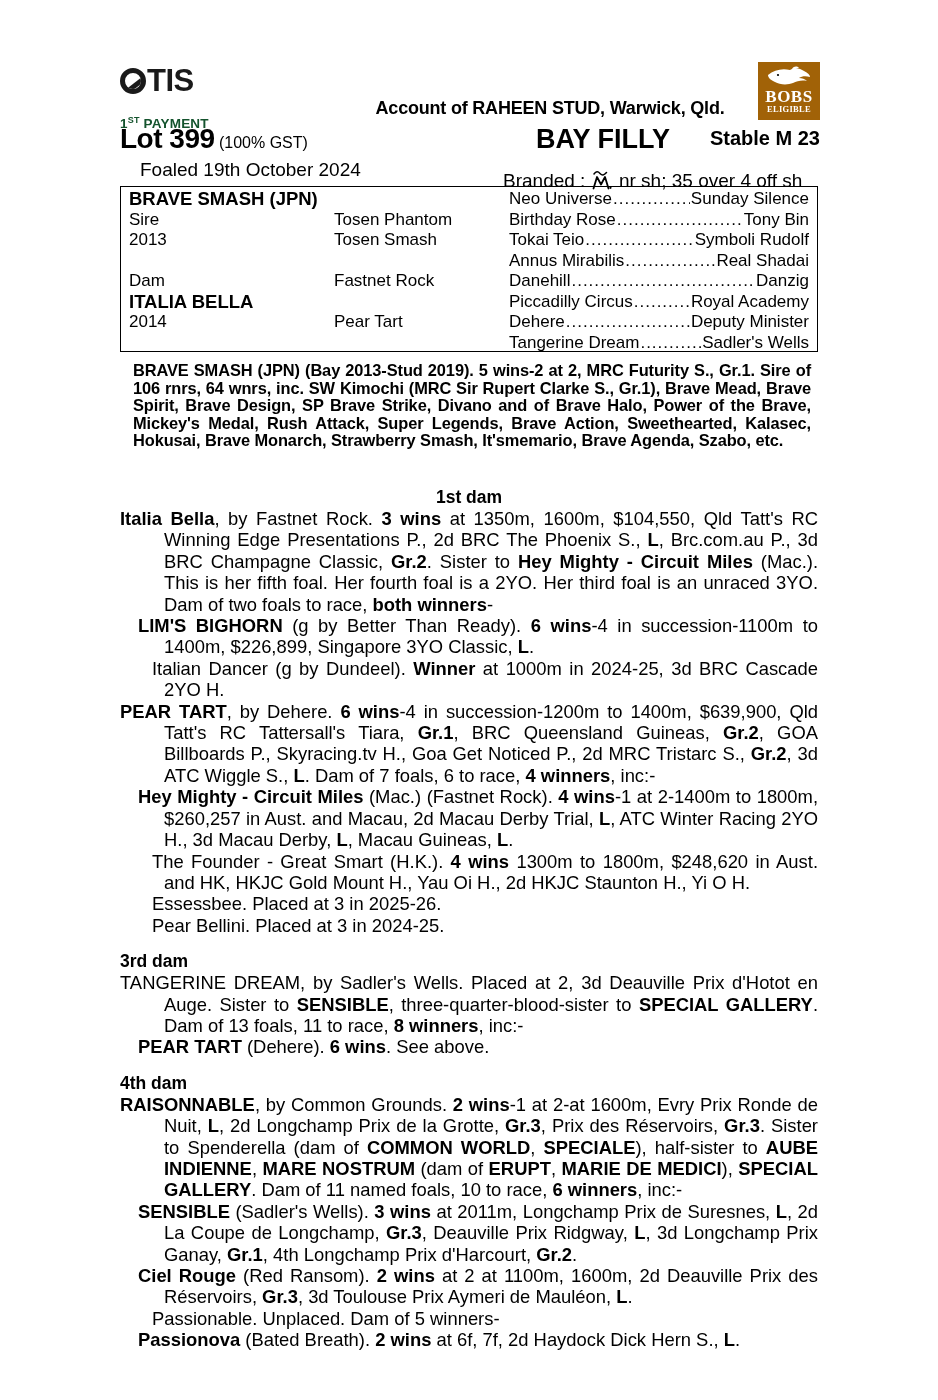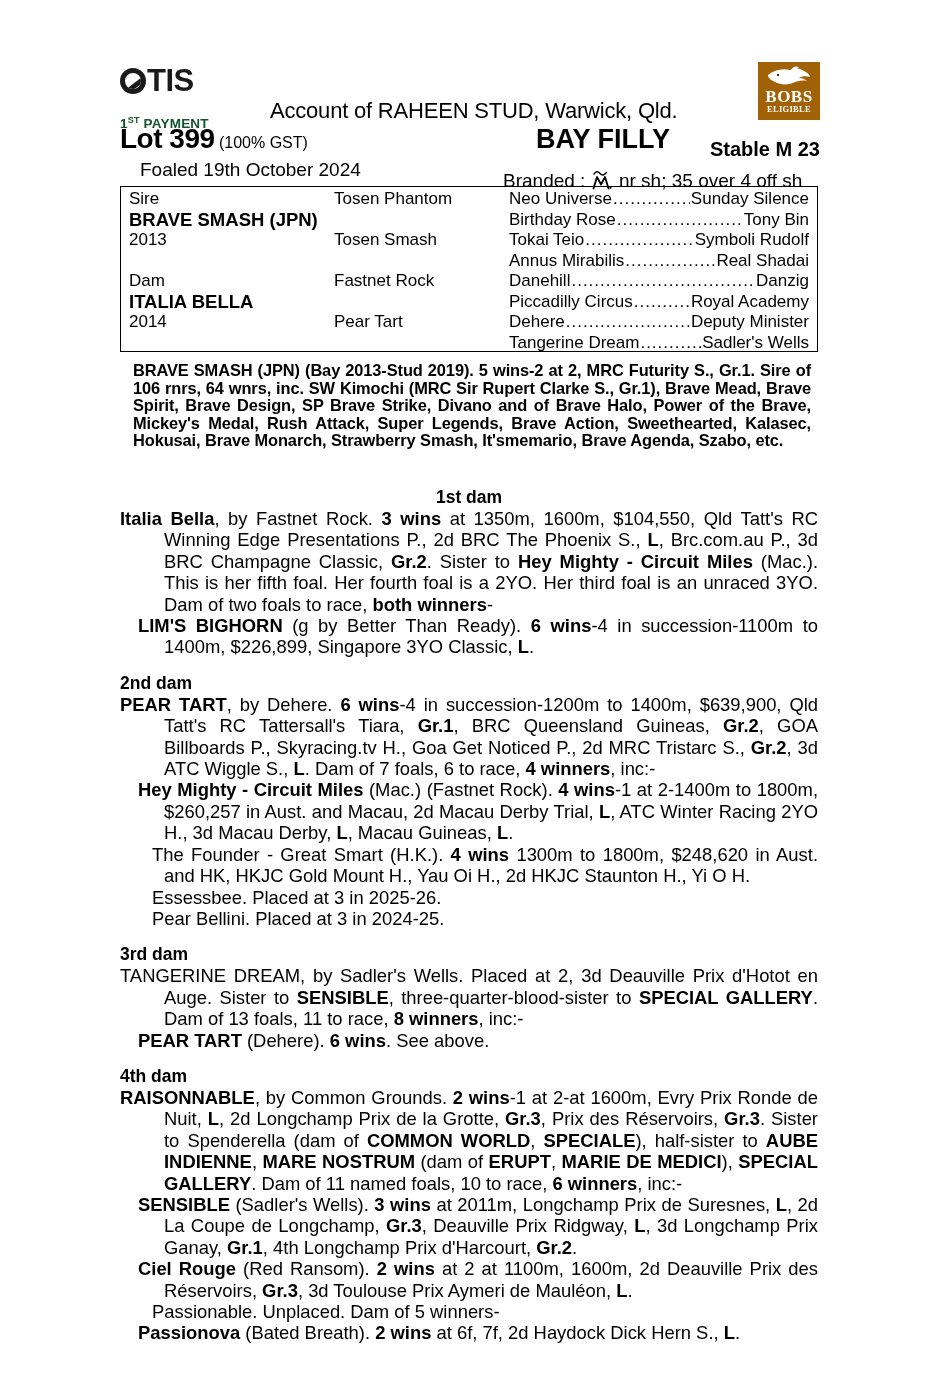--- a/index.html
+++ b/index.html
@@ -84,23 +84,23 @@
     font-size: 9px;
     vertical-align: top;
     line-height: 1;
   }
 
   .account-line {
     position: absolute;
     left: 150px;
     top: 38px;
     width: 560px;
-    text-align: left;
-    font-weight: normal;
-    font-size: 22px;
+    text-align: center;
+    font-weight: bold;
+    font-size: 18px;
     font-stretch: condensed;
     letter-spacing: -0.2px;
     white-space: nowrap;
   }
 
   .bobs {
     position: absolute;
     left: 638px;
     top: 2px;
     width: 62px;
@@ -160,21 +160,21 @@
     width: 400px;
     text-align: right;
     font-weight: bold;
     font-size: 27px;
     letter-spacing: 0px;
     white-space: nowrap;
   }
   .lot-stable {
     position: absolute;
     right: 0px;
-    top: 15px;
+    top: 4px;
     font-weight: bold;
     font-size: 20px;
     white-space: nowrap;
   }
 
   .foaled-row {
     position: absolute;
     left: 0px;
     top: 99px;
     width: 700px;
@@ -361,26 +361,26 @@
               <path d="M1.5 17.5 L5 6 L9 13.5 L13 6 L16.5 17.5" stroke="#000" stroke-width="1.8" fill="none" stroke-linejoin="round" stroke-linecap="round"></path>
               <circle cx="18.5" cy="16.8" r="1.1" fill="#000"></circle>
             </svg></span><span> nr sh; 35 over 4 off sh</span></div>
     </div>
 
   </div>
 
   <div class="ped-table">
     <div class="ped-col-left">
         <div class="ped-line">
+          <span class="ped-label ped-bold">BRAVE SMASH (JPN)</span>
+          <span class="ped-name2"></span>
+        </div>
+        <div class="ped-line">
           <span class="ped-label">Sire</span>
           <span class="ped-name2">Tosen Phantom</span>
-        </div>
-        <div class="ped-line">
-          <span class="ped-label ped-bold">BRAVE SMASH (JPN)</span>
-          <span class="ped-name2"></span>
         </div>
         <div class="ped-line">
           <span class="ped-label">2013</span>
           <span class="ped-name2">Tosen Smash</span>
         </div>
         <div class="ped-line">
           <span class="ped-label"></span>
           <span class="ped-name2"></span>
         </div>
         <div class="ped-line">
@@ -443,21 +443,21 @@
         </div>
       </div>
   </div>
 
   <div class="sire-block">BRAVE SMASH (JPN) (Bay 2013-Stud 2019). 5 wins-2 at 2, MRC Futurity S., Gr.1. Sire of 106 rnrs, 64 wnrs, inc. SW Kimochi (MRC Sir Rupert Clarke S., Gr.1), Brave Mead, Brave Spirit, Brave Design, SP Brave Strike, Divano and of Brave Halo, Power of the Brave, Mickey's Medal, Rush Attack, Super Legends, Brave Action, Sweethearted, Kalasec, Hokusai, Brave Monarch, Strawberry Smash, It'smemario, Brave Agenda, Szabo, etc.</div>
 
   <div class="narrative">
       <div class="dam-head first">1st dam</div>
       <div class="entry flat"><b>Italia Bella</b><span>, by Fastnet Rock. </span><b>3 wins</b><span> at 1350m, 1600m, $104,550, Qld Tatt's RC Winning Edge Presentations P., 2d BRC The Phoenix S., </span><b>L</b><span>, Brc.com.au P., 3d BRC Champagne Classic, </span><b>Gr.2</b><span>. Sister to </span><b>Hey Mighty - Circuit Miles</b><span> (Mac.). This is her fifth foal. Her fourth foal is a 2YO. Her third foal is an unraced 3YO. Dam of two foals to race, </span><b>both winners</b><span>-</span></div>
       <div class="entry i2"><b>LIM'S BIGHORN</b><span> (g by Better Than Ready). </span><b>6 wins</b><span>-4 in succession-1100m to 1400m, $226,899, Singapore 3YO Classic, </span><b>L</b><span>.</span></div>
-      <div class="dam-head">2nd dam</div>
+      <div class="entry i3"><span>Italian Dancer (g by Dundeel). </span><b>Winner</b><span> at 1000m in 2024-25, 3d BRC Cascade 2YO H.</span></div>
       <div class="entry flat"><b>PEAR TART</b><span>, by Dehere. </span><b>6 wins</b><span>-4 in succession-1200m to 1400m, $639,900, Qld Tatt's RC Tattersall's Tiara, </span><b>Gr.1</b><span>, BRC Queensland Guineas, </span><b>Gr.2</b><span>, GOA Billboards P., Skyracing.tv H., Goa Get Noticed P., 2d MRC Tristarc S., </span><b>Gr.2</b><span>, 3d ATC Wiggle S., </span><b>L</b><span>. Dam of 7 foals, 6 to race, </span><b>4 winners</b><span>, inc:-</span></div>
       <div class="entry i2"><b>Hey Mighty - Circuit Miles</b><span> (Mac.) (Fastnet Rock). </span><b>4 wins</b><span>-1 at 2-1400m to 1800m, $260,257 in Aust. and Macau, 2d Macau Derby Trial, </span><b>L</b><span>, ATC Winter Racing 2YO H., 3d Macau Derby, </span><b>L</b><span>, Macau Guineas, </span><b>L</b><span>.</span></div>
       <div class="entry i3"><span>The Founder - Great Smart (H.K.). </span><b>4 wins</b><span> 1300m to 1800m, $248,620 in Aust. and HK, HKJC Gold Mount H., Yau Oi H., 2d HKJC Staunton H., Yi O H.</span></div>
       <div class="entry i3"><span>Essessbee. Placed at 3 in 2025-26.</span></div>
       <div class="entry i3"><span>Pear Bellini. Placed at 3 in 2024-25.</span></div>
       <div class="dam-head">3rd dam</div>
       <div class="entry flat"><span>TANGERINE DREAM, by Sadler's Wells. Placed at 2, 3d Deauville Prix d'Hotot en Auge. Sister to </span><b>SENSIBLE</b><span>, three-quarter-blood-sister to </span><b>SPECIAL GALLERY</b><span>. Dam of 13 foals, 11 to race, </span><b>8 winners</b><span>, inc:-</span></div>
       <div class="entry i2"><b>PEAR TART</b><span> (Dehere). </span><b>6 wins</b><span>. See above.</span></div>
       <div class="dam-head">4th dam</div>
       <div class="entry flat"><b>RAISONNABLE</b><span>, by Common Grounds. </span><b>2 wins</b><span>-1 at 2-at 1600m, Evry Prix Ronde de Nuit, </span><b>L</b><span>, 2d Longchamp Prix de la Grotte, </span><b>Gr.3</b><span>, Prix des Réservoirs, </span><b>Gr.3</b><span>. Sister to Spenderella (dam of </span><b>COMMON WORLD</b><span>, </span><b>SPECIALE</b><span>), half-sister to </span><b>AUBE INDIENNE</b><span>, </span><b>MARE NOSTRUM</b><span> (dam of </span><b>ERUPT</b><span>, </span><b>MARIE DE MEDICI</b><span>), </span><b>SPECIAL GALLERY</b><span>. Dam of 11 named foals, 10 to race, </span><b>6 winners</b><span>, inc:-</span></div>

